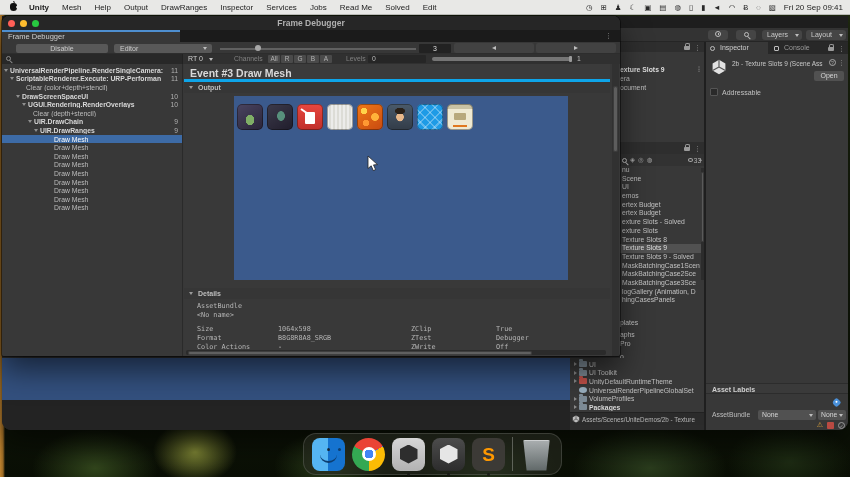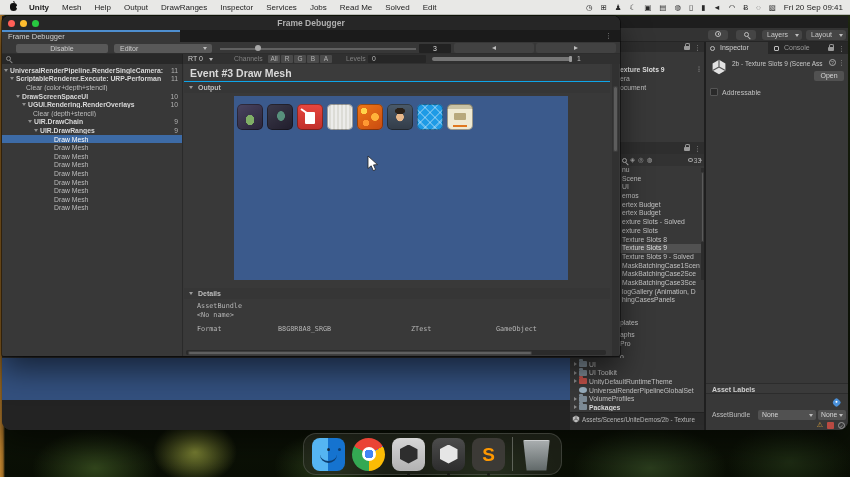--- a/index.html
+++ b/index.html
@@ -169,21 +169,21 @@
   .fd-row { position:relative; display:flex; align-items:center; height:8.6px; }
   .fd-row .tri { width:0; height:0; border-left:2.5px solid transparent; border-right:2.5px solid transparent; border-top:3.5px solid #8f8f8f; margin-right:2px; flex:0 0 auto;}
   .fd-row.no-arrow .tri { visibility:hidden; }
   .fd-row .lbl { font-size:6.8px; color:#bdbdbd; white-space:nowrap; overflow:hidden; }
   .fd-row.bold .lbl { font-weight:bold; color:#d8d8d8; }
   .fd-row .cnt { position:absolute; right:4px; font-size:6.8px; color:#b0b0b0; }
   .fd-row.sel { background:#3d6ba6; }
   .fd-row.sel .lbl { color:#ffffff; }
 
   .fd-main { position:absolute; left:182px; top:48px; width:426px; height:292px; background:#393939; }
-  .ev-title { position:absolute; left:0; top:0; width:426px; height:18px; background:#3b3b3b; border-bottom:1px solid #0ea5e9;
+  .ev-title { position:absolute; left:0; top:0; width:426px; height:18px; background:#3b3b3b; border-bottom:3px solid #0ea5e9;
     font-size:10.5px; font-weight:bold; color:#d9d9d9; line-height:18px; padding-left:6px; }
   .sec-h { position:absolute; left:0; width:426px; height:11px; background:#363636; font-size:7px; font-weight:bold;
     color:#bdbdbd; line-height:11px; padding-left:14px; }
   .sec-h .tri { position:absolute; left:5px; top:3.5px; width:0; height:0; border-left:2.5px solid transparent; border-right:2.5px solid transparent; border-top:3.5px solid #9a9a9a; }
   .out-h { top:18px; } .det-h { top:224px; }
   .rt-canvas { position:absolute; left:50px; top:32px; width:334px; height:184px; background:#3b5a8c; display:flex; align-items:flex-start; padding:8px 0 0 3px; gap:4px; }
   .thumb { width:26px; height:26px; border-radius:5px; box-shadow:inset 0 0 0 1px rgba(0,0,0,0.35); position:relative; overflow:hidden; flex:0 0 auto;}
   .k-th1 { background:radial-gradient(9px 11px at 13px 16px, #7fae66 0%, #7fae66 45%, rgba(0,0,0,0) 50%), linear-gradient(145deg,#4a4460,#2a2438); }
   .k-th2 { background:radial-gradient(8px 10px at 14px 12px, #57907c 0%, #57907c 45%, rgba(0,0,0,0) 52%), linear-gradient(145deg,#3c3a4a,#201d2c); }
   .k-th3 { background:linear-gradient(180deg,#e8473f,#c02e2a); }
@@ -587,25 +587,37 @@
         <div class="thumb k-th6"></div>
         <div class="thumb k-th7"></div>
         <div class="thumb k-th8"></div>
       </div>
     <div class="sec-h det-h"><span class="tri"></span><span>Details</span></div>
     <div class="det-body">
       <span class="rt-lbl">AssetBundle</span>
       <span class="rt-name">&lt;No name&gt;</span>
       <div class="dt-rows">
 
+      <div class="dt-row">
+            <span class="dl1">Size</span>
+            <span class="dv1">1064x598</span>
+            <span class="dl2">ZClip</span>
+            <span class="dv2">True</span>
+          </div>
           <div class="dt-row">
             <span class="dl1">Format</span>
             <span class="dv1">B8G8R8A8_SRGB</span>
             <span class="dl2">ZTest</span>
-            <span class="dv2">GameObject</span>
+            <span class="dv2">Debugger</span>
+          </div>
+          <div class="dt-row">
+            <span class="dl1">Color Actions</span>
+            <span class="dv1">-</span>
+            <span class="dl2">ZWrite</span>
+            <span class="dv2">Off</span>
           </div>
         </div>
     </div>
     <div class="hscroll">
         <div class="thumb"></div>
       </div>
   </div>
   <div class="fd-vscroll">
       <div class="thumb"></div>
     </div>

